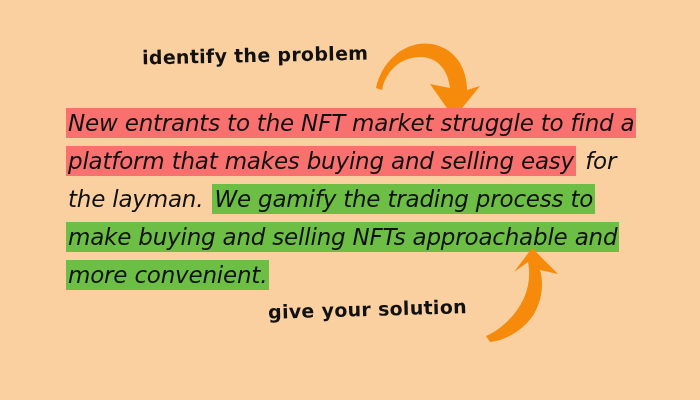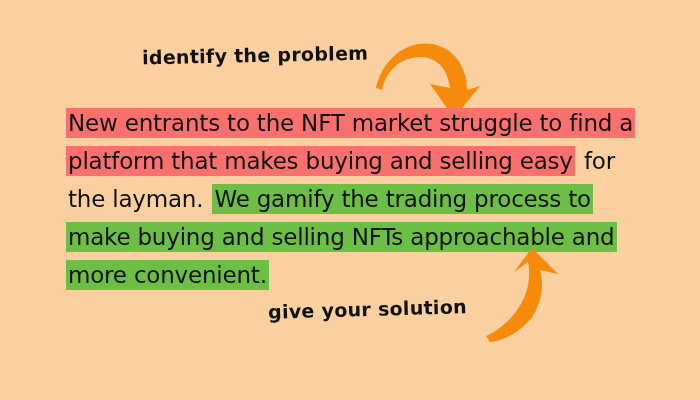--- a/index.html
+++ b/index.html
@@ -56,20 +56,21 @@
     top: 250px;
   }
 
   
   #statement {
     position: absolute;
     left: 66px;
     top: 104px;
     width: 580px;
     font-family: "DejaVu Sans", sans-serif;
+    font-style: italic;
     font-size: 23px;
     line-height: 38px;
     color: #111111;
     letter-spacing: -0.2px;
   }
   #statement .seg {
     padding: 2px 2px;
     box-decoration-break: clone;
     -webkit-box-decoration-break: clone;
   }

